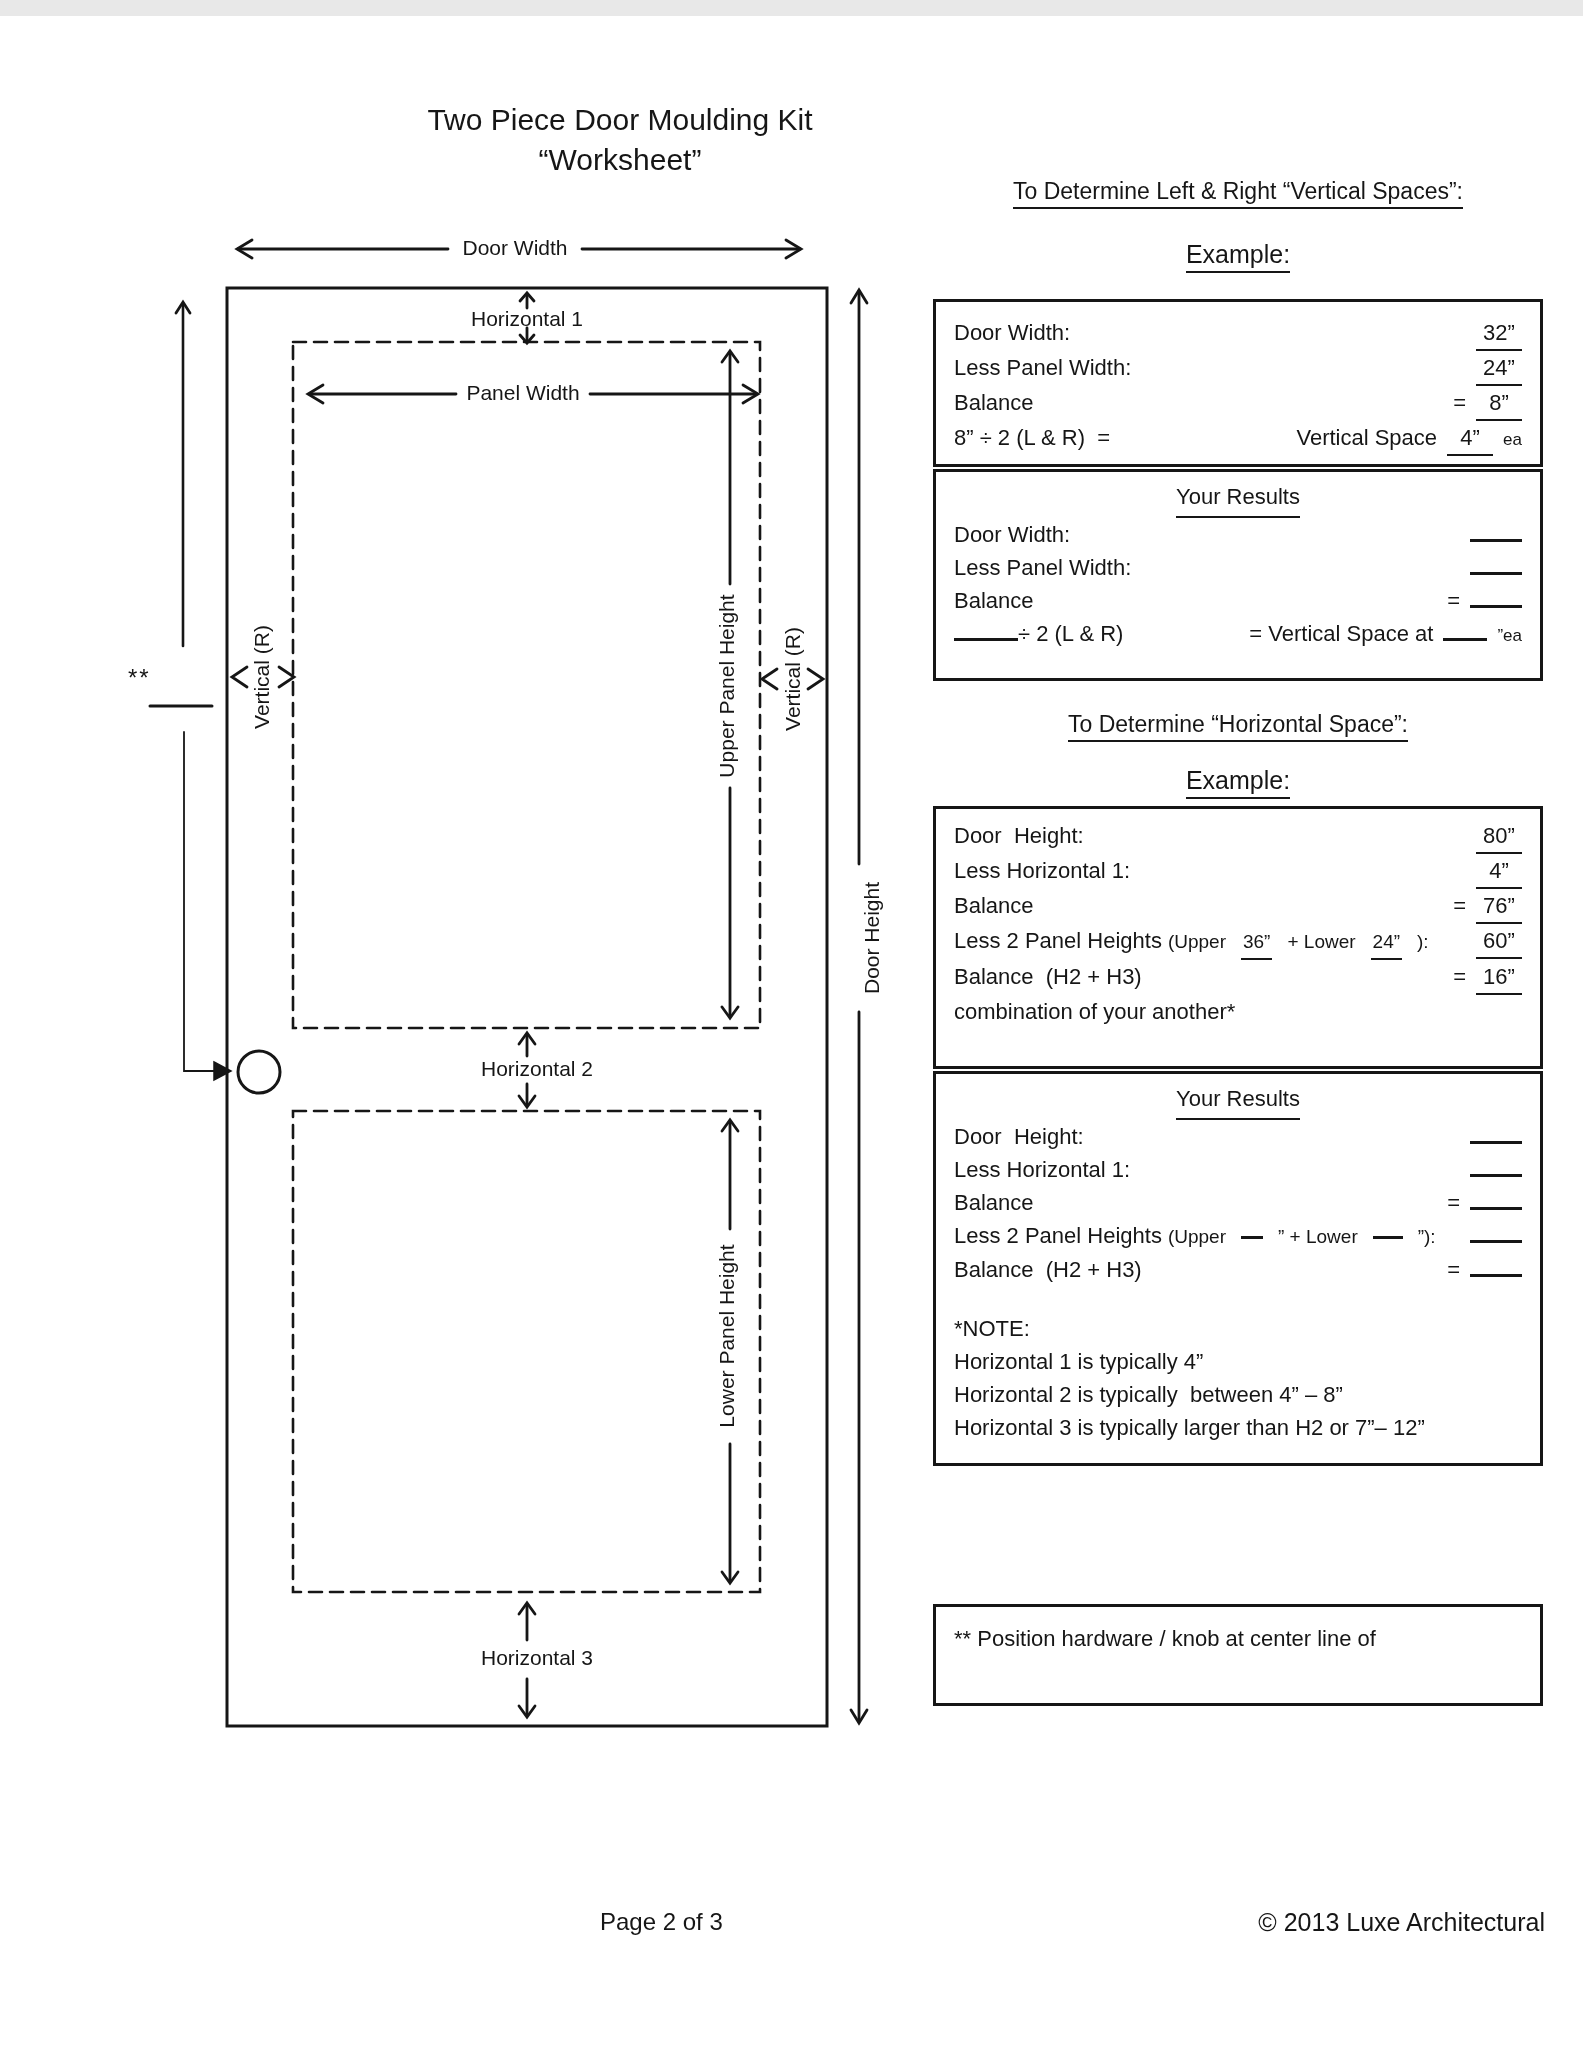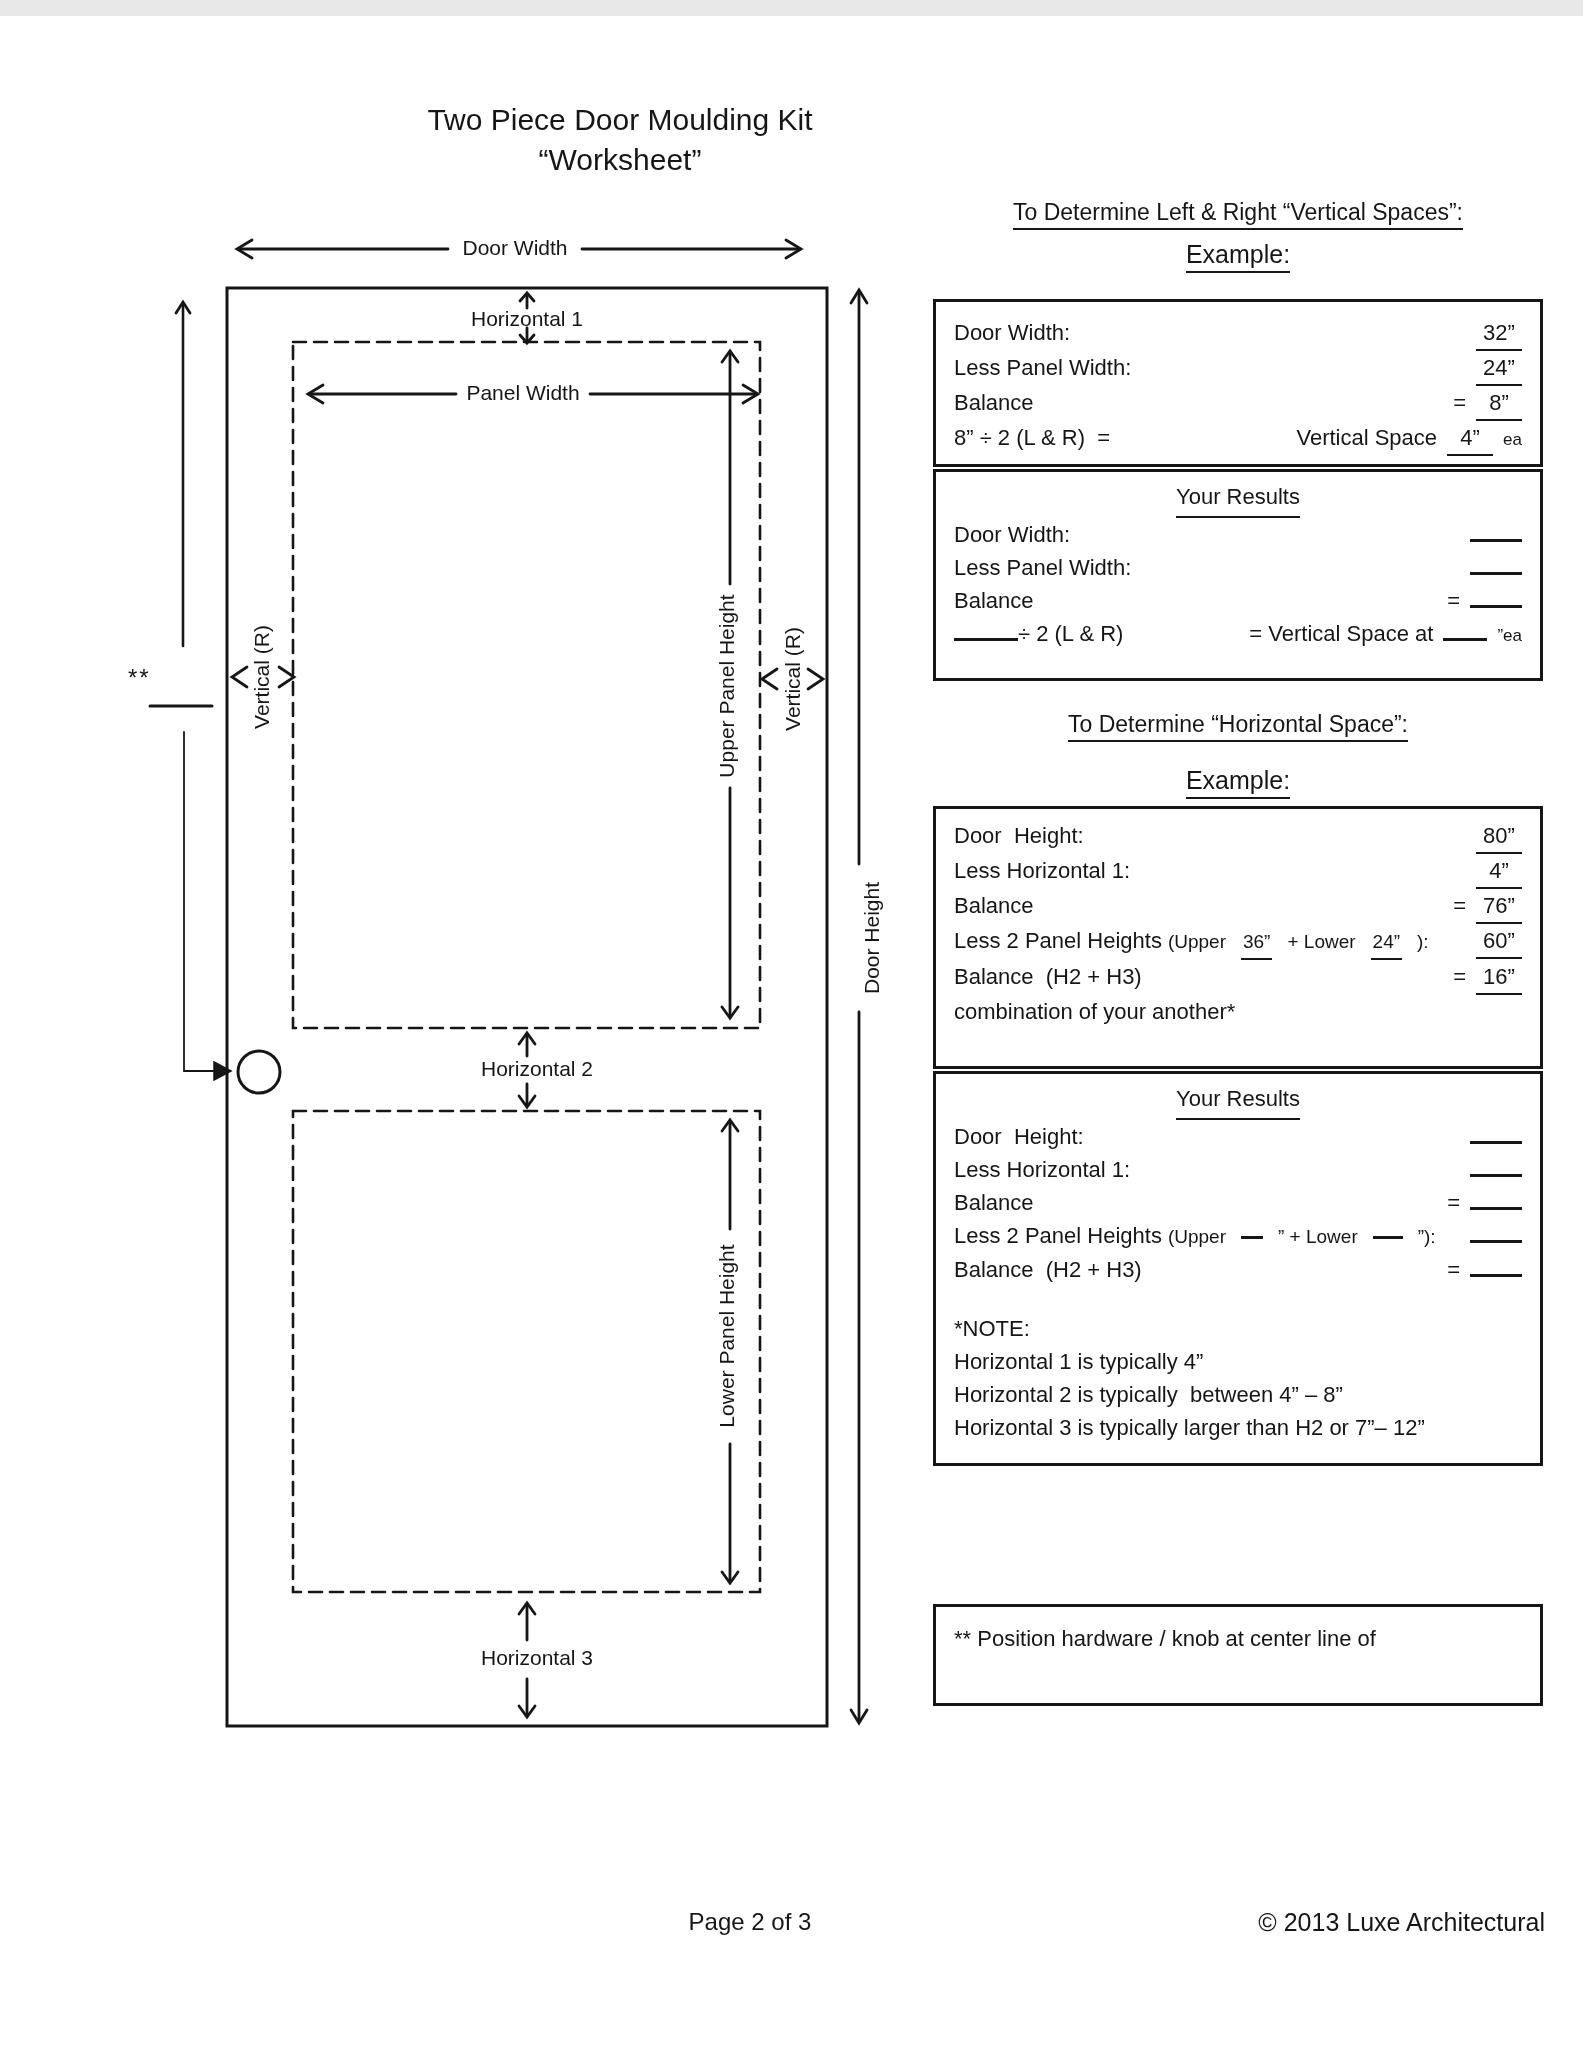--- a/index.html
+++ b/index.html
@@ -19,21 +19,21 @@
   .lbl{display:inline-flex;align-items:baseline;white-space:pre}
   .rhs{display:inline-flex;align-items:baseline;gap:10px;white-space:pre}
   .uval{border-bottom:2.5px solid #161616;padding:0 4px;min-width:38px;text-align:center}
   .u{border-bottom:2.5px solid #161616;padding:0 2px}
   .paren{display:inline-flex;align-items:flex-start;gap:15px;font-size:19px;margin-left:6px;white-space:pre}
   .blank{display:inline-block;width:52px;border-bottom:3.5px solid #161616;height:0.85em}
   .w64{width:64px}.w44{width:44px}.w22{width:22px}.w30{width:30px}
   .suffix{font-size:17px}
   .spacer{height:26px}
   .note-line{line-height:33px;white-space:pre}
-  .footer-page{position:absolute;left:600px;top:1892px;width:300px;text-align:center;font-size:24px}
+  .footer-page{position:absolute;left:600px;top:1892px;width:300px;font-size:24px}
   .footer-copy{position:absolute;left:1230px;top:1892px;width:315px;text-align:right;
                font-family:Liberation Sans, sans-serif;font-size:25px}
 </style>
 </head>
 <body>
 
 <div class="page">
 
   <div class="title">
     <div>Two Piece Door Moulding Kit</div>
@@ -130,21 +130,21 @@
   <div class="dlabel" style="left:523px;top:365px">Panel Width</div>
   <div class="vlabel" style="left:262px;top:661px">Vertical (R)</div>
   <div class="vlabel" style="left:793px;top:663px">Vertical (R)</div>
   <div class="vlabel" style="left:727px;top:670px">Upper Panel Height</div>
   <div class="vlabel" style="left:727px;top:1320px">Lower Panel Height</div>
   <div class="vlabel" style="left:872px;top:922px">Door Height</div>
   <div class="dlabel" style="left:537px;top:1041px">Horizontal 2</div>
   <div class="dlabel" style="left:537px;top:1630px">Horizontal 3</div>
   <div class="stars" style="left:128px;top:648px">**</div>
 
-  <div class="heading" style="left:933px;top:183px;width:610px">
+  <div class="heading" style="left:933px;top:162px;width:610px">
     <span class="center-ul">To Determine Left &amp; Right “Vertical Spaces”:</span>
   </div>
   <div class="exlabel" style="left:933px;top:224px;width:610px">
     <span class="center-ul">Example:</span>
   </div>
 
   <div class="box" style="left:933px;top:283px;width:610px;height:168px;padding-top:14px">
     <div class="row">
       <span class="lbl">Door Width:</span>
       <span class="rhs"><span class="uval">32”</span></span>

